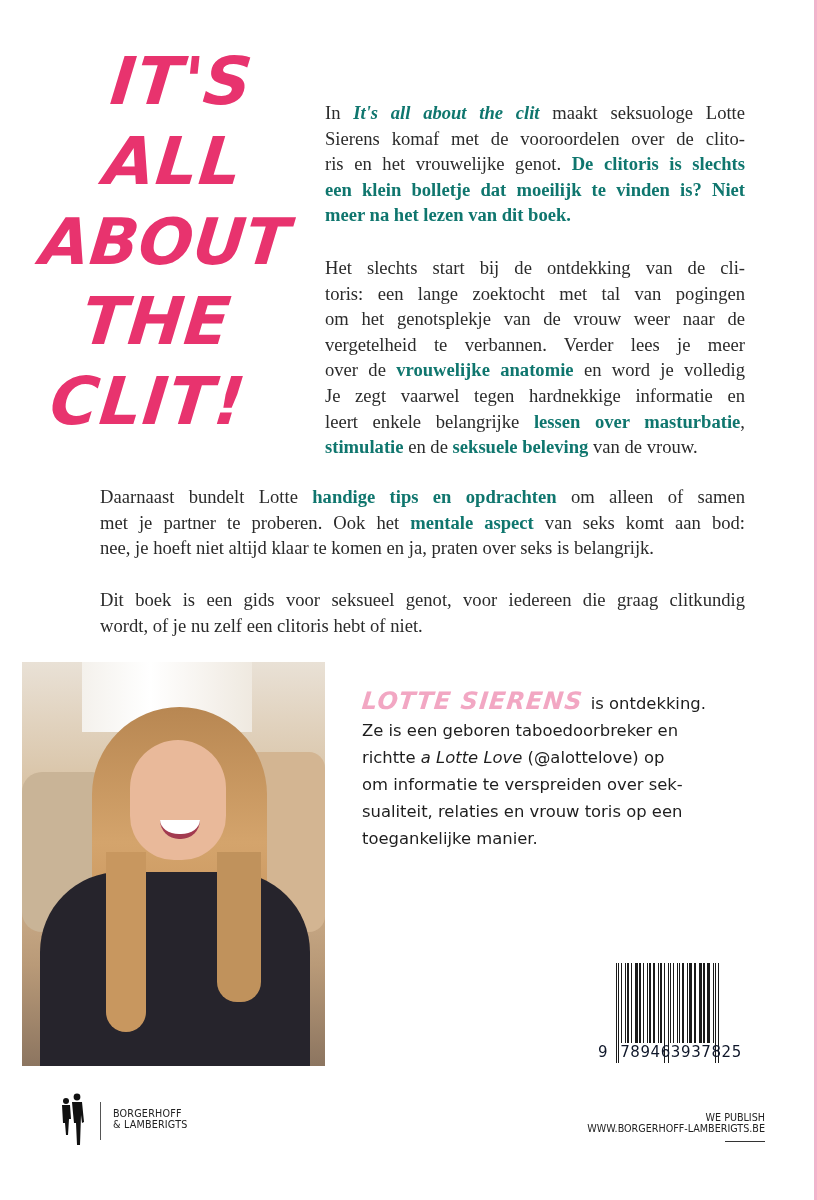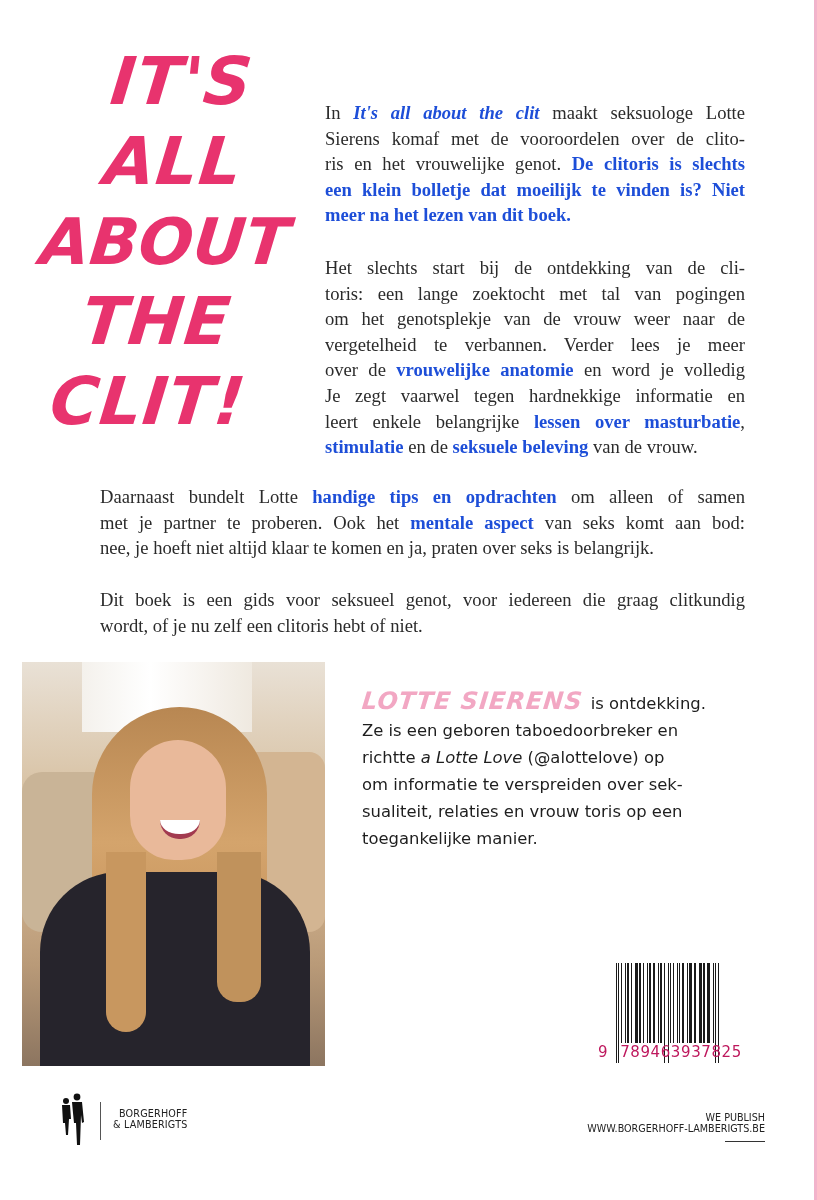--- a/index.html
+++ b/index.html
@@ -28,21 +28,21 @@
     .title .l-about { font-size: 64px; letter-spacing: 0px; }
 
     
     .copy {
       position: absolute;
       font-family: "Liberation Serif", serif;
       font-size: 18.6px; line-height: 25.6px;
       color: #2b2b2b;
       text-align: justify;
     }
-    .copy b { font-weight: bold; color: #1d4ed8; }
+    .copy b { font-weight: bold; color: #0f766e; }
     .copy .line { display: block; white-space: nowrap; text-align-last: justify; }
     .copy .line.last { text-align-last: left; }
     .p1 { left: 325px; top: 100px; width: 420px; }
     .p2a { left: 325px; top: 255px; width: 420px; }
     .p2b { left: 100px; top: 484px; width: 645px; }
     .p3 { left: 100px; top: 587px; width: 645px; }
 
     
     .photo {
       position: absolute; left: 22px; top: 662px; width: 303px; height: 404px;
@@ -106,35 +106,35 @@
       position: absolute; left: 598px; top: 963px; width: 148px; height: 98px;
     }
     .barcode .bars {
       position: absolute; left: 18px; top: 0; width: 130px; height: 100px;
       display: flex; align-items: flex-start;
     }
     .barcode .bars span { display: block; background: #1a1a1a; height: 80px; margin-right: 1px; }
     .barcode .bars span.guard { height: 100px; }
     .barcode .digits {
       position: absolute; left: 0; top: 80px; width: 150px;
-      font-family: "DejaVu Sans", sans-serif; font-size: 15px; color: #be185d;
+      font-family: "DejaVu Sans", sans-serif; font-size: 15px; color: #0f172a;
       letter-spacing: 0.6px; white-space: nowrap;
     }
     .barcode .digits .first { margin-right: 12px; }
 
     
     .logo {
       position: absolute; left: 58px; top: 1092px; height: 60px; width: 160px;
     }
     .logo .figures { position: absolute; left: 0; top: 0; width: 30px; height: 60px; }
     .logo .divider { position: absolute; left: 42px; top: 10px; width: 1px; height: 38px; background: #555; }
     .logo .name {
       position: absolute; left: 55px; top: 16px;
       font-family: "DejaVu Sans", sans-serif; font-size: 9.6px; line-height: 11px;
-      color: #222; letter-spacing: 0.2px; white-space: nowrap; text-align: right;
+      color: #222; letter-spacing: 0.2px; white-space: nowrap;
     }
     .publisher {
       position: absolute; right: 52px; top: 1112px; text-align: right;
       font-family: "DejaVu Sans", sans-serif; font-size: 9.6px; line-height: 11px;
       color: #222; white-space: nowrap;
     }
     .publisher .underline {
       display: block; margin-left: auto; width: 40px; height: 1px; background: #333; margin-top: 7px;
     }
   </style>

